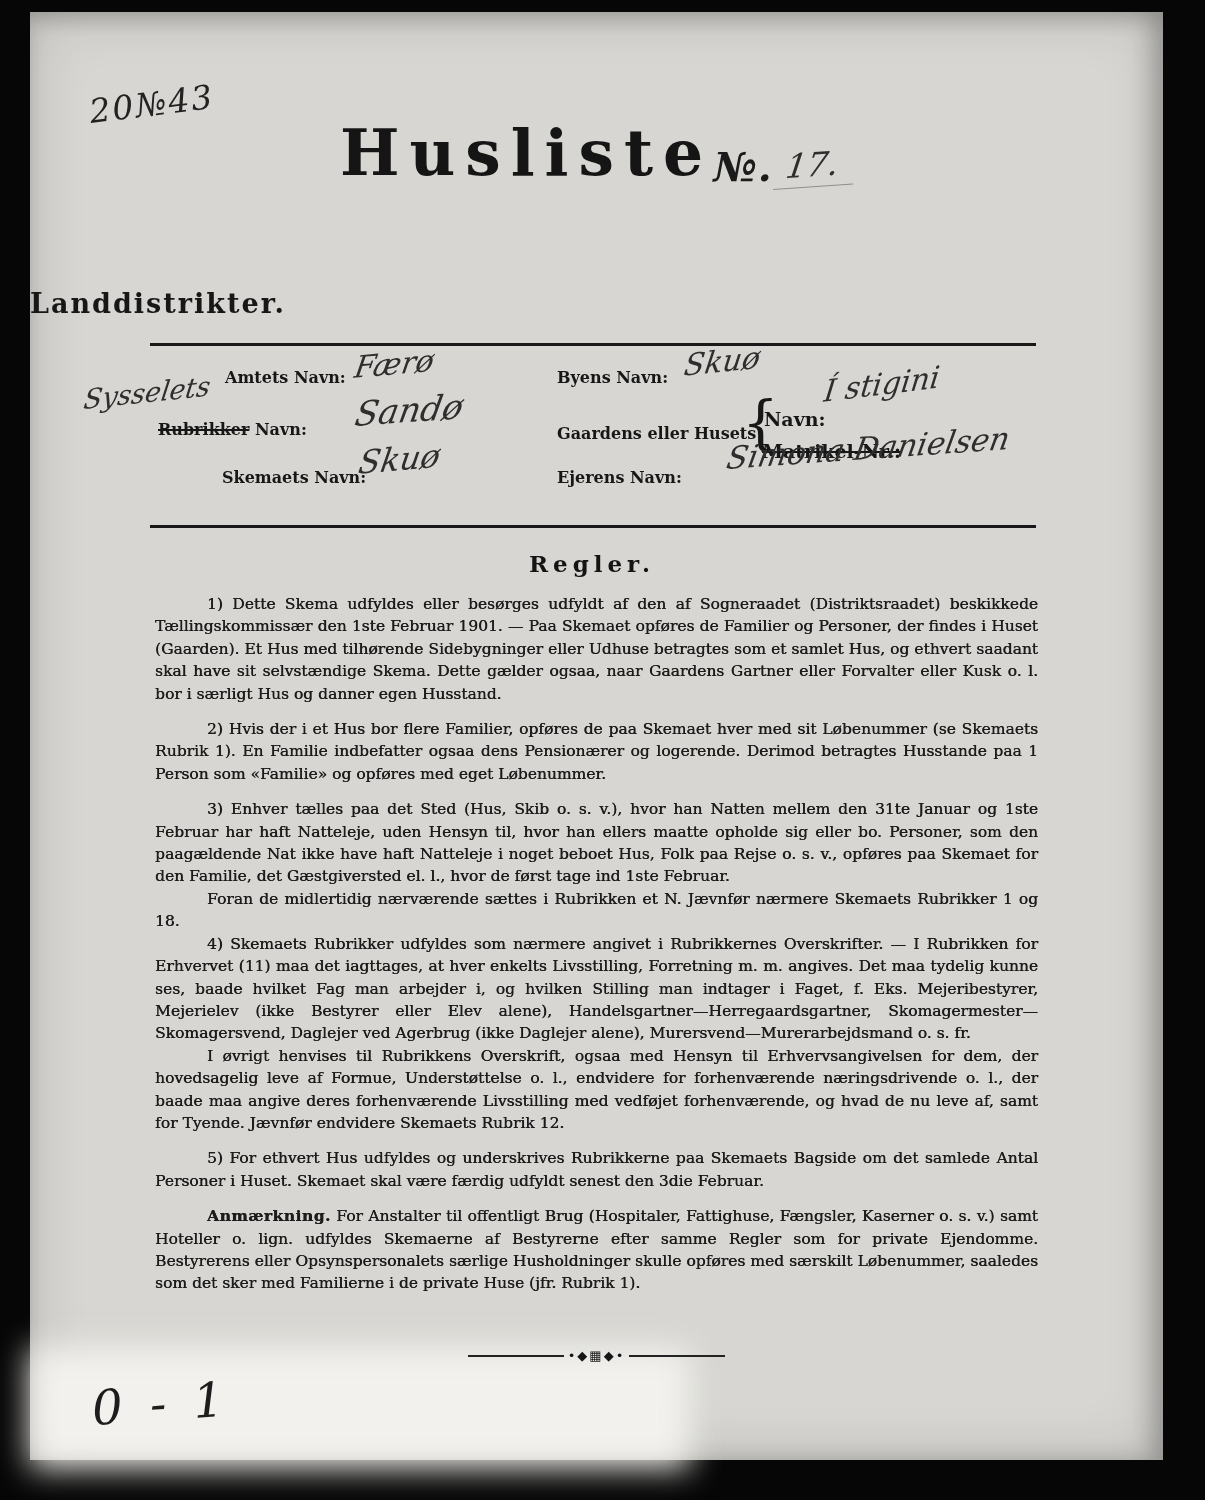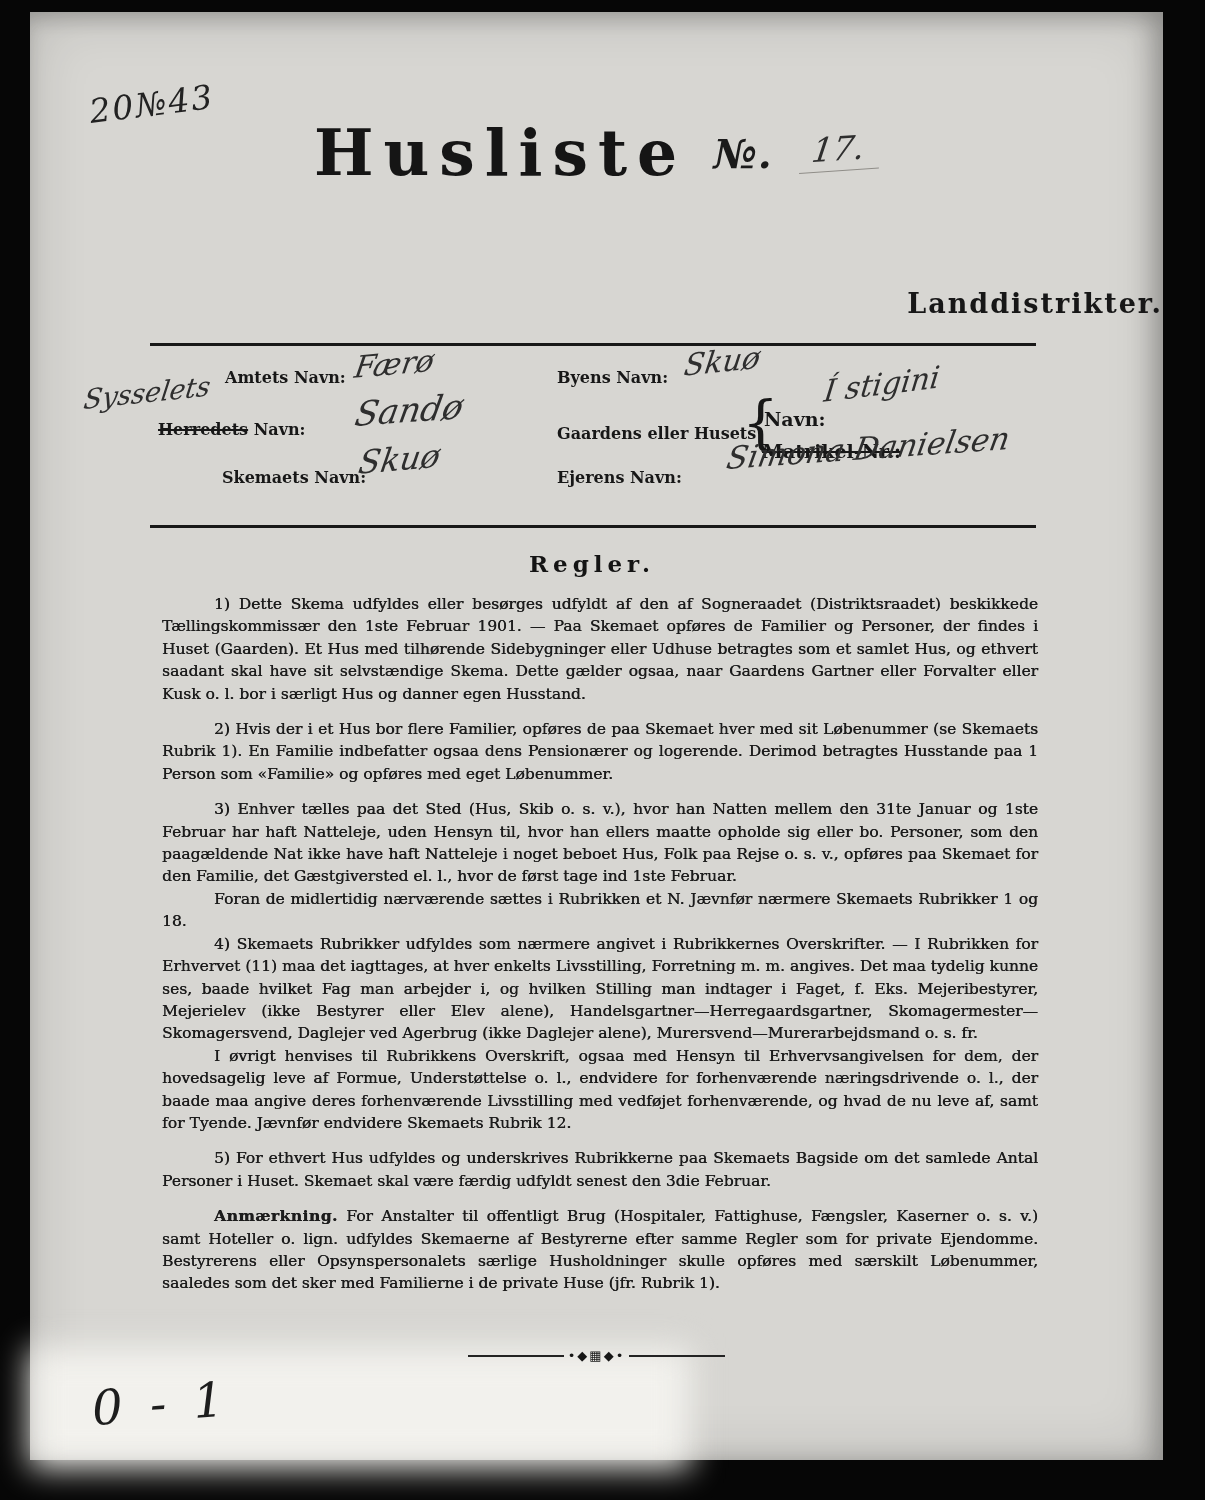--- a/index.html
+++ b/index.html
@@ -12,48 +12,48 @@
          background:#f2f1ed;filter:blur(16px);}
   .abs{position:absolute;}
 
   
   .hand{font-style:italic;color:#2e2e2e;
         font-family:"DejaVu Serif","Liberation Serif",serif;
         transform-origin:left bottom;white-space:nowrap;}
 
   
   .stamp{left:62px;top:80px;font-size:33px;letter-spacing:2px;transform:rotate(-7deg);color:#222;}
-  .title-row{left:0;top:104px;width:100%;display:flex;justify-content:center;align-items:center;gap:26px;}
+  .title-row{left:0;top:104px;width:100%;display:flex;justify-content:center;align-items:flex-end;}
   .title-main{font-size:63px;font-weight:bold;letter-spacing:10px;color:#151515;}
   .title-no{font-size:40px;font-weight:bold;font-style:italic;letter-spacing:1px;}
   .title-no-value{font-size:33px;transform:rotate(-4deg) skewX(-12deg);padding:0 18px 2px 10px;
         border-bottom:1px solid #8f8d88;}
   .subtitle{left:0;top:215px;width:100%;text-align:center;font-size:29px;font-weight:bold;
         word-spacing:9px;letter-spacing:.5px;color:#171717;}
   .subtitle sup{font-size:16px;}
-  .subtitle2{left:0;top:276px;width:100%;text-align:right;font-size:27px;font-weight:bold;
+  .subtitle2{left:0;top:276px;width:100%;text-align:left;font-size:27px;font-weight:bold;
         letter-spacing:2px;color:#171717;}
 
   .rule{left:120px;width:886px;height:3px;background:#181818;}
   .rule-top{top:331px;}
   .rule-bottom{top:513px;}
 
   
   .flabel{font-size:16px;font-weight:bold;white-space:nowrap;color:#171717;}
   .struck{text-decoration:line-through;text-decoration-thickness:2px;}
   .fvalue{font-size:30px;}
   .brace{font-size:58px;font-weight:normal;line-height:1;color:#171717;}
   .gsub{font-size:19px;font-weight:bold;white-space:nowrap;color:#171717;}
 
   
   .regler{left:116px;top:538px;width:892px;}
   .regler-heading{text-align:center;font-size:23px;font-weight:bold;letter-spacing:5px;
         margin:0 0 16px 0;color:#141414;}
   .regler p{font-size:15.5px;line-height:22.4px;text-align:justify;text-indent:52px;
-        margin:0 0 13px 16px;color:#1c1c1c;text-shadow:.35px 0 0 currentColor;}
+        margin:0 0 13px 9px;color:#1c1c1c;text-shadow:.35px 0 0 currentColor;}
   .regler p.tight{margin-bottom:0;}
   .anm-label{font-weight:bold;letter-spacing:.5px;}
 
   
   .ornament-row{left:0;top:1336px;width:100%;display:flex;justify-content:center;align-items:center;}
   .orn-line{width:96px;height:2px;background:#232323;}
   .orn-glyphs{font-family:"DejaVu Sans","Liberation Sans",sans-serif;font-size:13px;
         letter-spacing:2px;padding:0 4px;color:#161616;}
   .footer-hand{left:64px;top:1368px;font-size:48px;letter-spacing:6px;transform:rotate(-4deg);color:#1d1d1d;}
 </style>
@@ -73,21 +73,21 @@
     </div>
 
     <div class="abs subtitle2">Landdistrikter.</div>
 
     <div class="abs rule rule-top"></div>
 
     <div class="abs flabel" style="left:195px;top:356px;">Amtets Navn:</div>
     <div class="abs hand fvalue" style="left:322px;top:338px;transform:rotate(-5deg) skewX(-14deg);">Færø</div>
 
     <div class="abs hand" style="left:52px;top:372px;font-size:27px;transform:rotate(-6deg) skewX(-14deg);">Sysselets</div>
-    <div class="abs flabel" style="left:128px;top:408px;"><span class="struck">Herredets</span><span> Navn:</span></div>
+    <div class="abs flabel" style="left:128px;top:408px;"><span class="struck">Rubrikker</span><span> Navn:</span></div>
     <div class="abs hand" style="left:322px;top:382px;font-size:34px;transform:rotate(-4deg) skewX(-14deg);">Sandø</div>
 
     <div class="abs flabel" style="left:192px;top:456px;">Skemaets Navn:</div>
     <div class="abs hand" style="left:326px;top:432px;font-size:32px;transform:rotate(-5deg) skewX(-14deg);">Skuø</div>
 
     <div class="abs flabel" style="left:527px;top:356px;">Byens Navn:</div>
     <div class="abs hand fvalue" style="left:652px;top:336px;transform:rotate(-6deg) skewX(-14deg);">Skuø</div>
 
     <div class="abs flabel" style="left:527px;top:412px;">Gaardens eller Husets</div>
     <div class="abs brace" style="left:712px;top:382px;">{</div>

